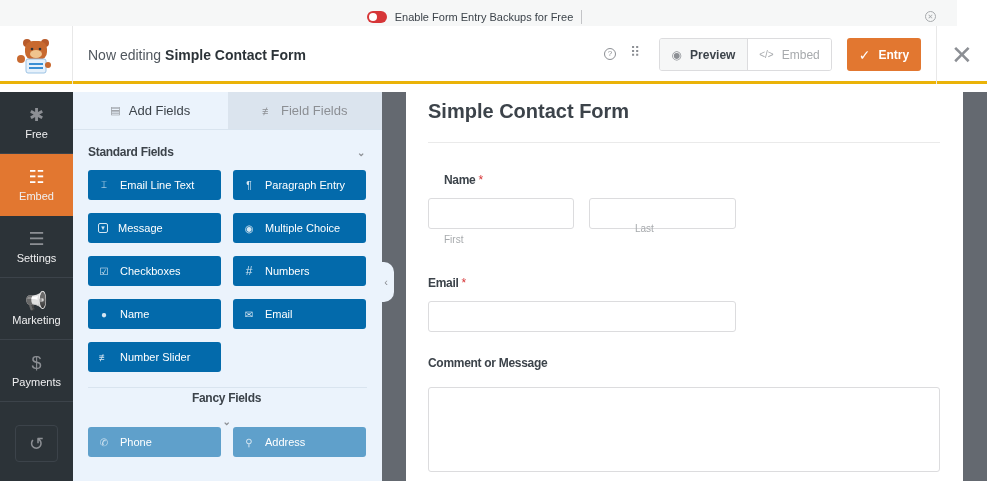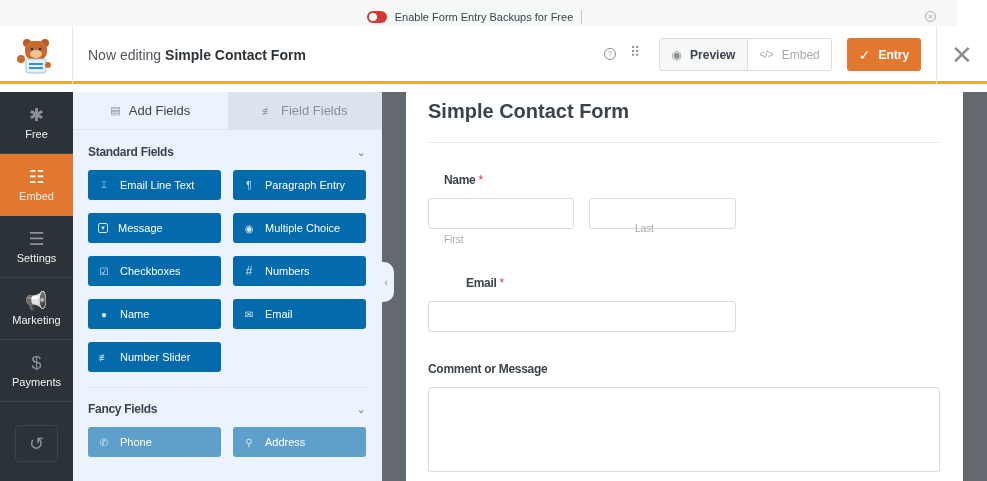--- a/index.html
+++ b/index.html
@@ -187,21 +187,21 @@
         <span>Email</span>
       </div>
     <div class="fbtn">
         <span class="fi">≢</span>
         <span>Number Slider</span>
       </div>
   </div>
 
   <div class="divider"></div>
 
-  <div class="group-head" style="margin-top:3px;">
+  <div class="group-head" style="margin-top:3px;flex-direction:column;">
     <span>Fancy Fields</span>
     <span class="chev">⌄</span>
   </div>
   <div class="fbtns">
     <div class="fbtn fancy">
         <span class="fi">✆</span>
         <span>Phone</span>
       </div>
     <div class="fbtn fancy">
         <span class="fi">⚲</span>
@@ -220,20 +220,20 @@
   <div class="form-hr"></div>
 
   <div class="lbl" style="top:81px;padding-left:16px;">
     <span>Name</span><span class="req">*</span>
   </div>
   <div class="inp" style="left:22px; top:106px; width:146px; height:31px;"></div>
   <div class="sub" style="left:22px; top:142px;">First</div>
   <div class="inp" style="left:183px; top:106px; width:147px; height:31px;"></div>
   <div class="sub" style="left:183px; top:131px;padding-left:30px;">Last</div>
 
-  <div class="lbl" style="top:184px;margin-left:38px;">
+  <div class="lbl" style="top:184px;">
     <span>Email</span><span class="req">*</span>
   </div>
   <div class="inp" style="left:22px; top:209px; width:308px; height:31px;"></div>
 
-  <div class="lbl" style="top:270px;">Comment or Message</div>
+  <div class="lbl" style="top:264px;">Comment or Message</div>
   <div class="inp" style="left:22px; top:295px; width:512px; height:85px;"></div>
 </div>
 
 </body></html>

